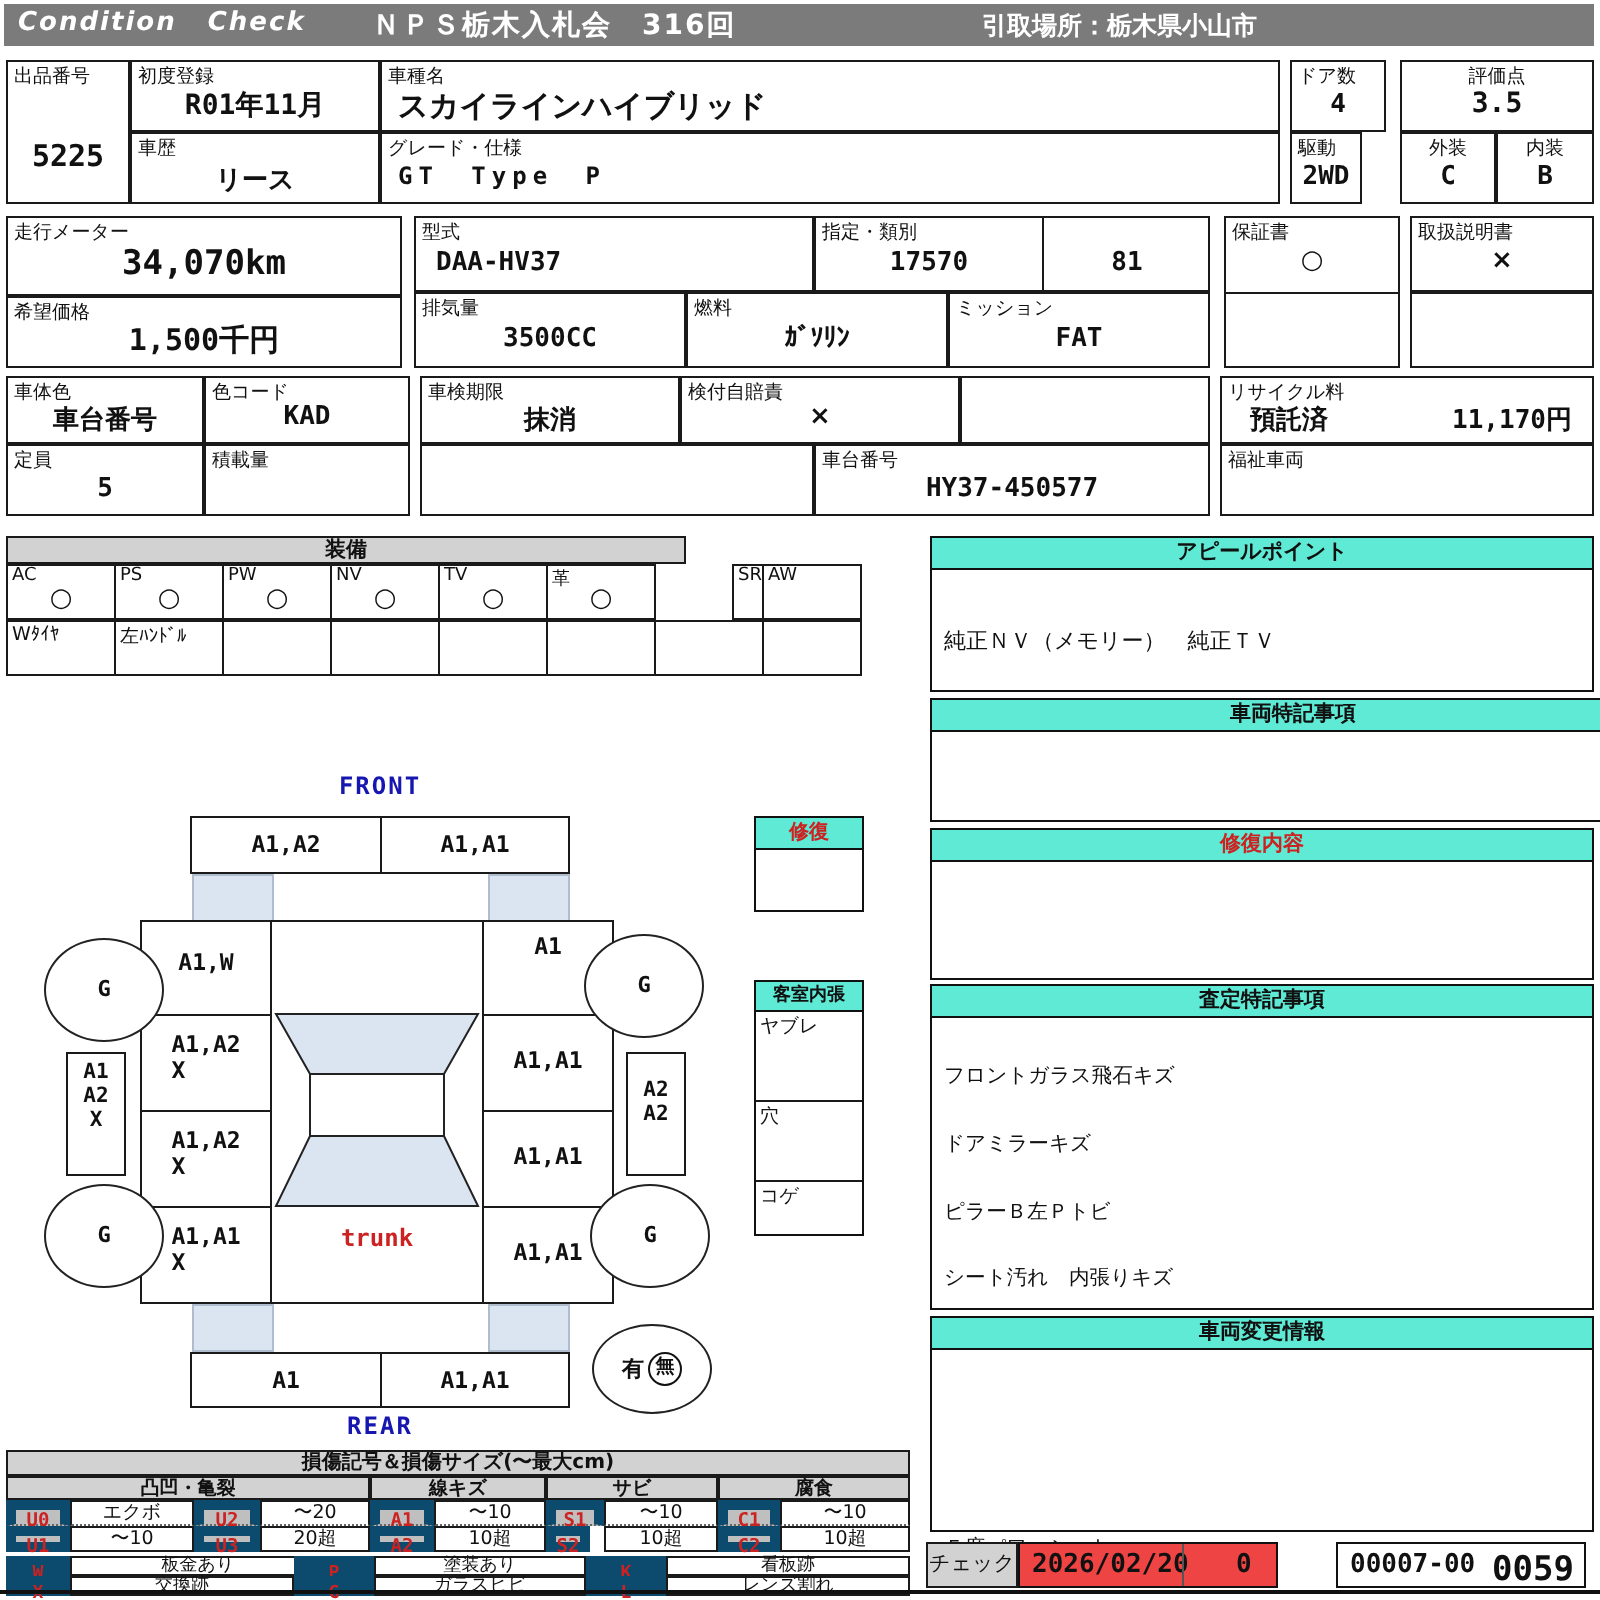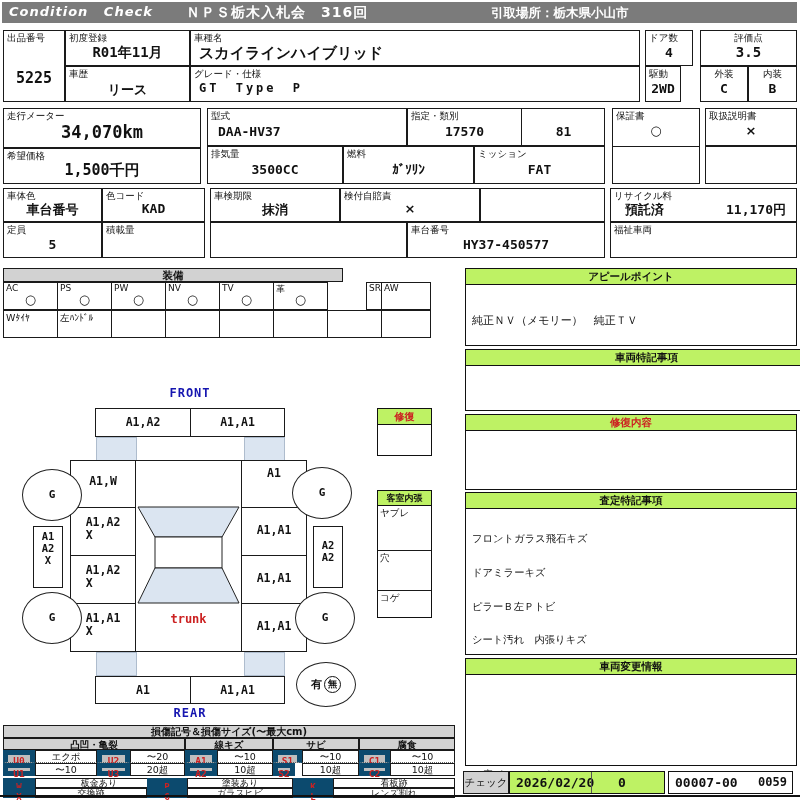--- a/index.html
+++ b/index.html
@@ -11,21 +11,21 @@
   .tlogo{position:absolute;left:7px;top:2px;font:bold italic 13px "DejaVu Sans",sans-serif;letter-spacing:1px;word-spacing:10px;}
   .ttitle{position:absolute;left:184px;top:2px;font-size:14px;font-weight:bold;letter-spacing:1px;}
   .tpick{position:absolute;left:489px;top:3px;font-size:12.5px;font-weight:bold;}
   
   .cell{position:absolute;box-sizing:border-box;border:1px solid #1a1a1a;background:#fff;overflow:hidden;}
   .lbl{position:absolute;top:1px;left:3px;font-size:9.5px;white-space:nowrap;color:#111;}
   .cv{position:absolute;left:0;right:0;text-align:center;font-family:"DejaVu Sans Mono",monospace;font-weight:bold;font-size:13px;white-space:nowrap;}
   .cvl{position:absolute;font-family:"DejaVu Sans Mono",monospace;font-weight:bold;white-space:nowrap;}
   
   .panel{position:absolute;box-sizing:border-box;border:1.5px solid #111;background:#fff;}
-  .phead{height:15px;background:#bef264;border-bottom:1px solid #111;text-align:center;
+  .phead{height:15px;background:#5eead4;border-bottom:1px solid #111;text-align:center;
          font-size:10.5px;font-weight:bold;line-height:15px;}
   .phead.red{color:#cc2222;}
   .pbody{font-size:11px;line-height:13.5px;padding:2px 6px;white-space:pre-wrap;}
   .pbody.small{font-size:10.3px;line-height:11.2px;}
   
   .eqhead{position:absolute;box-sizing:border-box;background:#d2d2d2;border:1px solid #1a1a1a;
           text-align:center;font-size:10.5px;font-weight:bold;line-height:13px;}
   .eqcell{position:absolute;box-sizing:border-box;border:1px solid #1a1a1a;background:#fff;}
   .eqlbl{position:absolute;top:0;left:2px;font-size:9px;}
   .eqval{position:absolute;left:0;right:0;top:9px;text-align:center;font-size:13px;}
@@ -272,28 +272,28 @@
       
     </div>
   </div>
   <div class="panel" style="left:465px;top:658px;width:332px;height:108px;">
     <div class="phead">車両変更情報</div>
     <div class="pbody"></div>
   </div>
 
   <div class="abs" style="left:463px;top:771px;width:46px;height:23px;background:#d2d2d2;border:1px solid #1a1a1a;
        font-size:10.5px;line-height:21px;text-align:center;">チェック</div>
-  <div class="abs" style="left:509px;top:771px;width:156px;height:23px;border:1.5px solid #111;background:#bef264;">
+  <div class="abs" style="left:509px;top:771px;width:130px;height:23px;border:1.5px solid #111;background:#ef4444;">
     <span class="cvl" style="left:6px;top:3px;font-size:13px;">2026/02/20</span>
     <span class="abs" style="left:81px;top:0;bottom:0;border-left:1px solid #555;"></span>
     <span class="cvl" style="left:108px;top:3px;font-size:13px;">0</span>
   </div>
   <div class="abs" style="left:668px;top:771px;width:125px;height:23px;border:1.5px solid #111;background:#fff;">
     <span class="cvl" style="left:6px;top:3px;font-size:13px;">00007-00</span>
-    <span class="cvl" style="right:5px;top:3px;font-size:12px;">0059</span>
+    <span class="cvl" style="right:5px;top:3px;font-size:17px;">0059</span>
   </div>
 
   <div class="dirlabel" style="left:150px;top:386px;">FRONT</div>
 
   <div class="dcell" style="left:95px;top:408px;width:96px;height:29px;line-height:27px;">A1,A2</div>
   <div class="dcell" style="left:190px;top:408px;width:95px;height:29px;line-height:27px;">A1,A1</div>
   <div class="bluebox" style="left:96px;top:437px;width:41px;height:24px;"></div>
   <div class="bluebox" style="left:244px;top:437px;width:41px;height:24px;"></div>
 
   <div class="outline" style="left:70px;top:460px;width:237px;height:192px;"></div>

